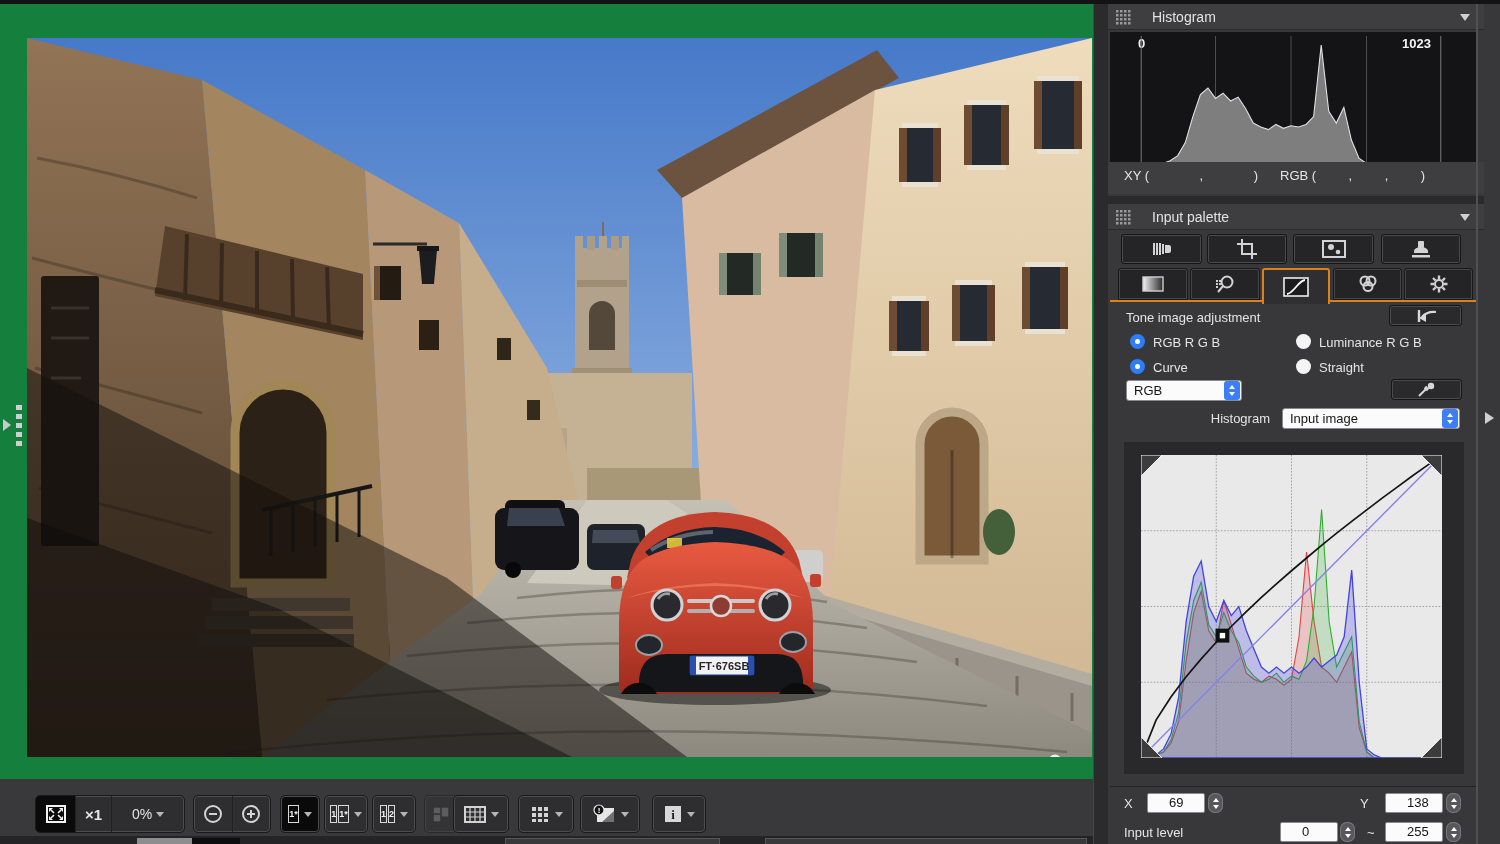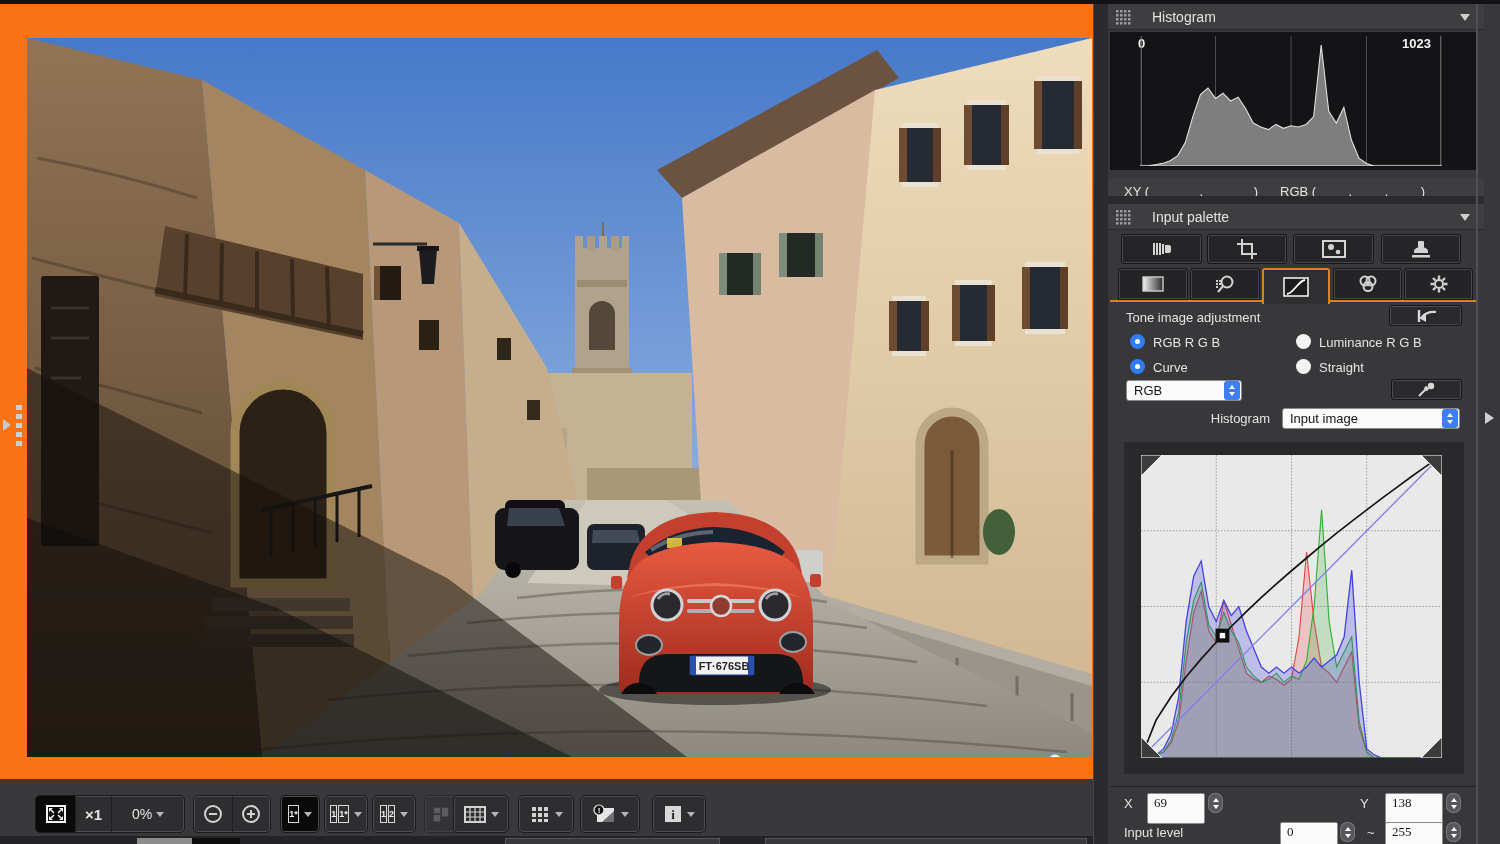--- a/index.html
+++ b/index.html
@@ -11,21 +11,21 @@
   }
   .abs { position:absolute; }
 
   
   .top-strip { left:0; top:0; width:1500px; height:4px; background:#131315; z-index:30; }
   .v-divider { left:1093px; top:0; width:15px; height:844px; background:#2b2b2d; }
   .v-divider .hl { position:absolute; left:0; top:0; width:1px; height:844px; background:#474749; }
   .panel-vline { left:1476px; top:4px; width:2px; height:840px; background:#505053; z-index:5; }
 
   
-  .main-area { left:0; top:0; width:1093px; height:844px; background:#f97316; }
+  .main-area { left:0; top:0; width:1093px; height:844px; background:#15803d; }
   .photo-wrap { left:27px; top:38px; width:1065px; height:719px; background:#111; overflow:hidden; }
   .photo-wrap svg { display:block; width:100%; height:100%; }
 
   .edge-toggle { left:2px; top:405px; width:22px; height:48px; }
   .edge-toggle .tri { position:absolute; left:1px; top:14px; width:0; height:0;
     border:6px solid transparent; border-left:8px solid #c9c9c9; }
   .edge-toggle .grip span { position:absolute; left:14px; width:6px; height:5px; background:#cfcfcf; }
 
   
   .toolbar { left:0px; top:779px; width:1093px; height:57px; background:#39393c; }
@@ -60,21 +60,21 @@
   .collapse-tri { position:absolute; right:14px; top:10px; width:0; height:0;
     border:5px solid transparent; border-top:7px solid #cfcfcf; }
 
   .hist-plot { position:absolute; left:2px; top:32px; width:368px; height:138px; background:#141416; }
   .hist-plot svg { position:absolute; left:30px; top:4px; width:302px; height:130px; }
   .hist-min { position:absolute; left:28px; top:4px; font-size:13px; font-weight:bold; color:#f2f2f2; }
   .hist-max { position:absolute; left:292px; top:4px; font-size:13px; font-weight:bold; color:#f2f2f2; }
   .mgrid { stroke:#4d4d50; stroke-width:1px; vector-effect:non-scaling-stroke; }
   .mborder { stroke:#7b7b7d; stroke-width:1px; vector-effect:non-scaling-stroke; }
   .mhist { fill:#7e7e7e; stroke:#e0e0e0; stroke-width:1.1px; vector-effect:non-scaling-stroke; }
-  .xy-row { position:absolute; left:0; top:178px; width:376px; height:32px; background:#3e3e41; }
+  .xy-row { position:absolute; left:0; top:162px; width:376px; height:32px; background:#3e3e41; }
   .readout { white-space:pre; font-size:13px; color:#e6e6e6; position:absolute; top:6px; }
   .sep-band { position:absolute; left:0; top:196px; width:376px; height:8px; background:#2a2a2c; }
 
   
   .tp-btn { position:absolute; top:234px; height:30px; background:#252527;
     border:1px solid #161618; border-radius:3px; box-shadow:inset 0 0 0 1px #49494b;
     display:flex; align-items:center; justify-content:center; }
   .tab { position:absolute; top:268px; height:32px; background:#242427;
     border:1px solid #19191b; box-shadow:inset 0 0 0 1px #454547; border-radius:3px 3px 0 0;
     display:flex; align-items:center; justify-content:center; z-index:1; }
@@ -94,22 +94,22 @@
 
   .wselect { position:absolute; height:21px; background:#fbfbfb; border-radius:3px;
     border:1px solid #8a8a8c; display:flex; align-items:center; }
   .wselect .val { flex:1; padding-left:7px; font-size:13px; color:#141414; }
   .wselect .stepper { width:16px; height:19px; margin:0 1px; background:#3d7df6; border-radius:3px;
     display:flex; flex-direction:column; align-items:center; justify-content:center; gap:1px; }
   .wselect .stepper i, .pill-stepper i { width:0; height:0; border:3px solid transparent; display:block; }
   .up-tri { border-bottom:4px solid #fff !important; margin-bottom:1px; }
   .dn-tri { border-top:4px solid #fff !important; margin-top:1px; }
 
-  .winput { position:absolute; width:58px; height:31px; background:#fbfbfb; border:1px solid #8a8a8c;
-    border-radius:2px; font-size:13px; color:#141414; padding-left:6px; line-height:18px;font-family:Liberation Serif, serif; }
+  .winput { position:absolute; width:58px; height:20px; background:#fbfbfb; border:1px solid #8a8a8c;
+    border-radius:2px; font-size:13px; color:#141414; padding-left:21px; line-height:18px; }
   .pill-stepper { position:absolute; width:15px; height:20px; background:#58585c; border-radius:7px;
     display:flex; flex-direction:column; align-items:center; justify-content:center; gap:1px;
     box-shadow:inset 0 0 0 1px #77777a; }
 
   .graph-surround { position:absolute; left:16px; top:442px; width:340px; height:332px; background:#29292b; }
   .curve-box { position:absolute; left:33px; top:455px; width:301px; height:303px; }
   .curve-box svg { display:block; width:100%; height:100%; background:#e9e9e9; }
   .cgrid { stroke:#a0a0a0; stroke-width:1px; vector-effect:non-scaling-stroke; stroke-dasharray:1.6 1.6; }
   .hist-r { fill:rgba(228,62,62,.22); stroke:#e04343; stroke-width:1.1px; vector-effect:non-scaling-stroke; }
   .hist-g { fill:rgba(56,178,56,.22); stroke:#2faf2f; stroke-width:1.1px; vector-effect:non-scaling-stroke; }

